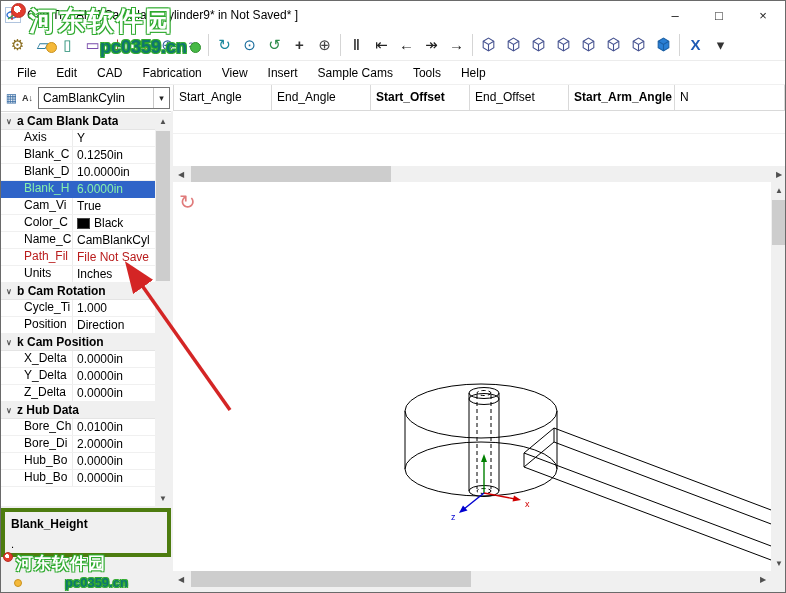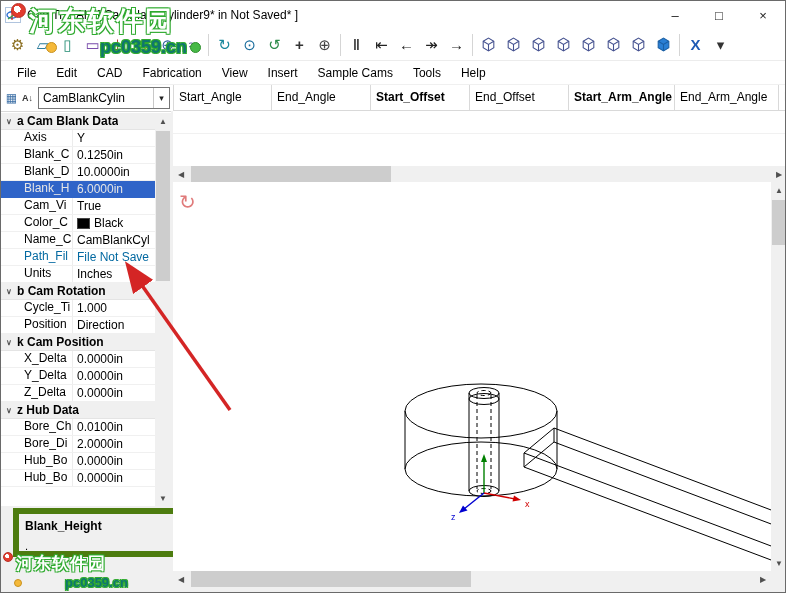--- a/index.html
+++ b/index.html
@@ -61,30 +61,30 @@
   .pg-cat { height:17px; display:flex; align-items:center; background:#f0f0f0;
     border-bottom:1px solid #e4e4e4; font-weight:bold; font-size:12px; }
   .pg-chev { width:16px; text-align:center; font-size:8px; color:#555; }
   .pg-cat-label { white-space:nowrap; overflow:hidden; }
   .pg-row { height:17px; display:flex; border-bottom:1px solid #f0f0f0; font-size:12px; line-height:15px; }
   .pg-name { width:72px; padding-left:23px; border-right:1px solid #ececec;
     white-space:nowrap; overflow:hidden; flex:0 0 auto; }
   .pg-value { flex:1; padding-left:4px; white-space:nowrap; overflow:hidden; display:flex; align-items:center; }
   .pg-swatch { display:inline-block; width:13px; height:11px; border:1px solid #444; margin-right:4px; flex:0 0 auto; }
   .pg-row.sel { background:#2f64c8; border-bottom-color:#2f64c8; }
-  .pg-row.sel .pg-name, .pg-row.sel .pg-value { color:#e5e5e5; border-right-color:#2f64c8; }
-  .pg-row.muted .pg-name, .pg-row.muted .pg-value { color:#0369a1; }
+  .pg-row.sel .pg-name, .pg-row.sel .pg-value { color:#86efac; border-right-color:#2f64c8; }
+  .pg-row.muted .pg-name, .pg-row.muted .pg-value { color:#b91c1c; }
   .pg-scroll { position:absolute; right:0; top:1px; width:16px; height:393px; background:#f0f0f0; }
   .pg-scroll .up { position:absolute; left:0; top:0; }
   .pg-scroll .down { position:absolute; left:0; bottom:0; }
   .pg-scroll .thumb { position:absolute; left:1px; right:1px; top:18px; height:150px; background:#cdcdcd; }
 
   
-  .descbox { position:absolute; left:12px; top:507px; width:170px; height:49px; background:#f0f0f0;
-    border:6px solid #4d7c0f; padding:5px 6px; }
+  .descbox { position:absolute; left:0; top:507px; width:170px; height:49px; background:#f0f0f0;
+    border:4px solid #4d7c0f; padding:5px 6px; }
   .desc-title { font-weight:bold; font-size:12px; }
   .desc-body { font-size:11px; margin-top:7px; }
 
   
   .viewport { position:absolute; left:172px; top:181px; width:614px; height:405px; background:#fff; }
   .view-canvas { position:absolute; left:0; top:0; }
   .vscroll { position:absolute; right:0; top:0; width:16px; height:389px; background:#f0f0f0; }
   .vscroll .up { position:absolute; top:0; left:0; }
   .vscroll .down { position:absolute; bottom:0; left:0; }
   .vscroll .thumb { position:absolute; left:1px; right:1px; top:18px; height:45px; background:#cdcdcd; }
@@ -236,21 +236,20 @@
       <span class="combo-value">CamBlankCylin</span>
       <span class="combo-arrow">▾</span>
     </div>
   </div>
   <div class="cam-headers" id="cam-headers">
       <div class="cam-h" style="width: 98px;">Start_Angle</div>
       <div class="cam-h" style="width: 99px;">End_Angle</div>
       <div class="cam-h" style="width: 99px; font-weight: bold;">Start_Offset</div>
       <div class="cam-h" style="width: 99px;">End_Offset</div>
       <div class="cam-h" style="width: 106px; font-weight: bold;">Start_Arm_Angle</div>
-      <div class="cam-h" style="width: 104px;">End_Arm_Angle</div>
       <div class="cam-h" style="flex: 1 1 0%;">N</div>
     </div>
 </div>
 
 <div class="cam-body">
   <div class="cam-row-line"></div>
 </div>
 <div class="cam-hscroll">
   <span class="scroll-btn">◀</span>
   <span class="thumb"></span>

